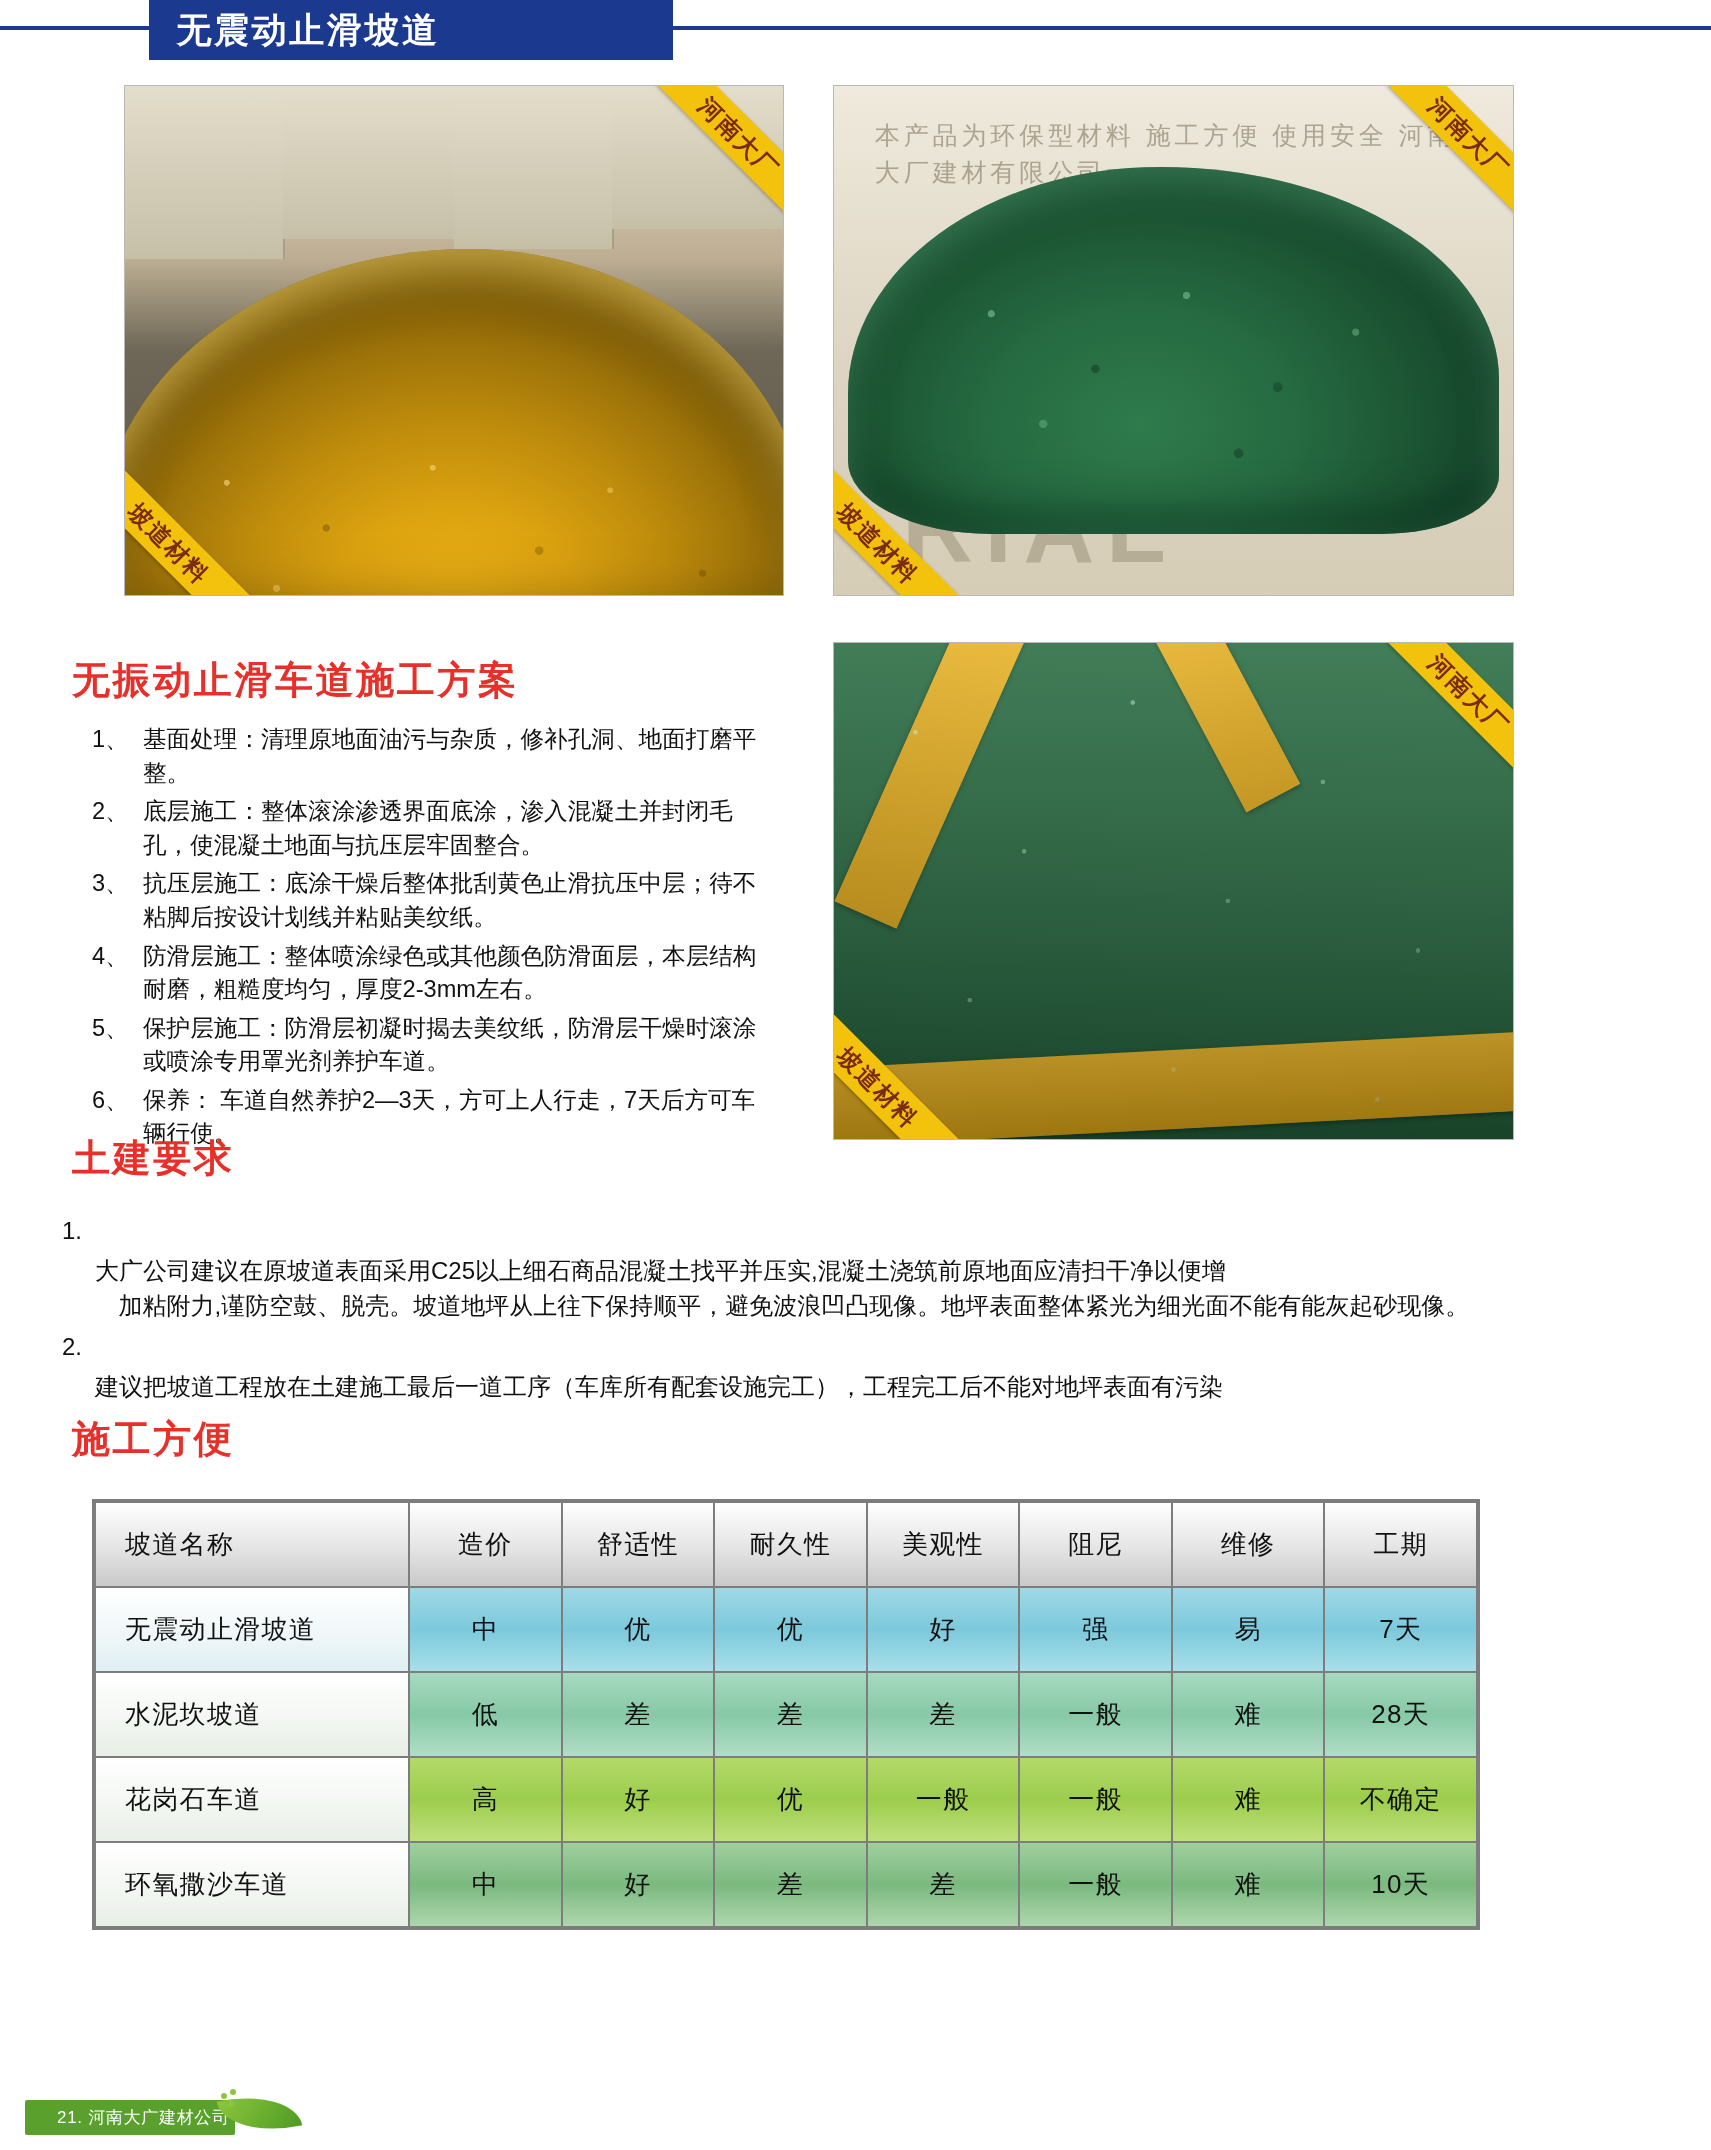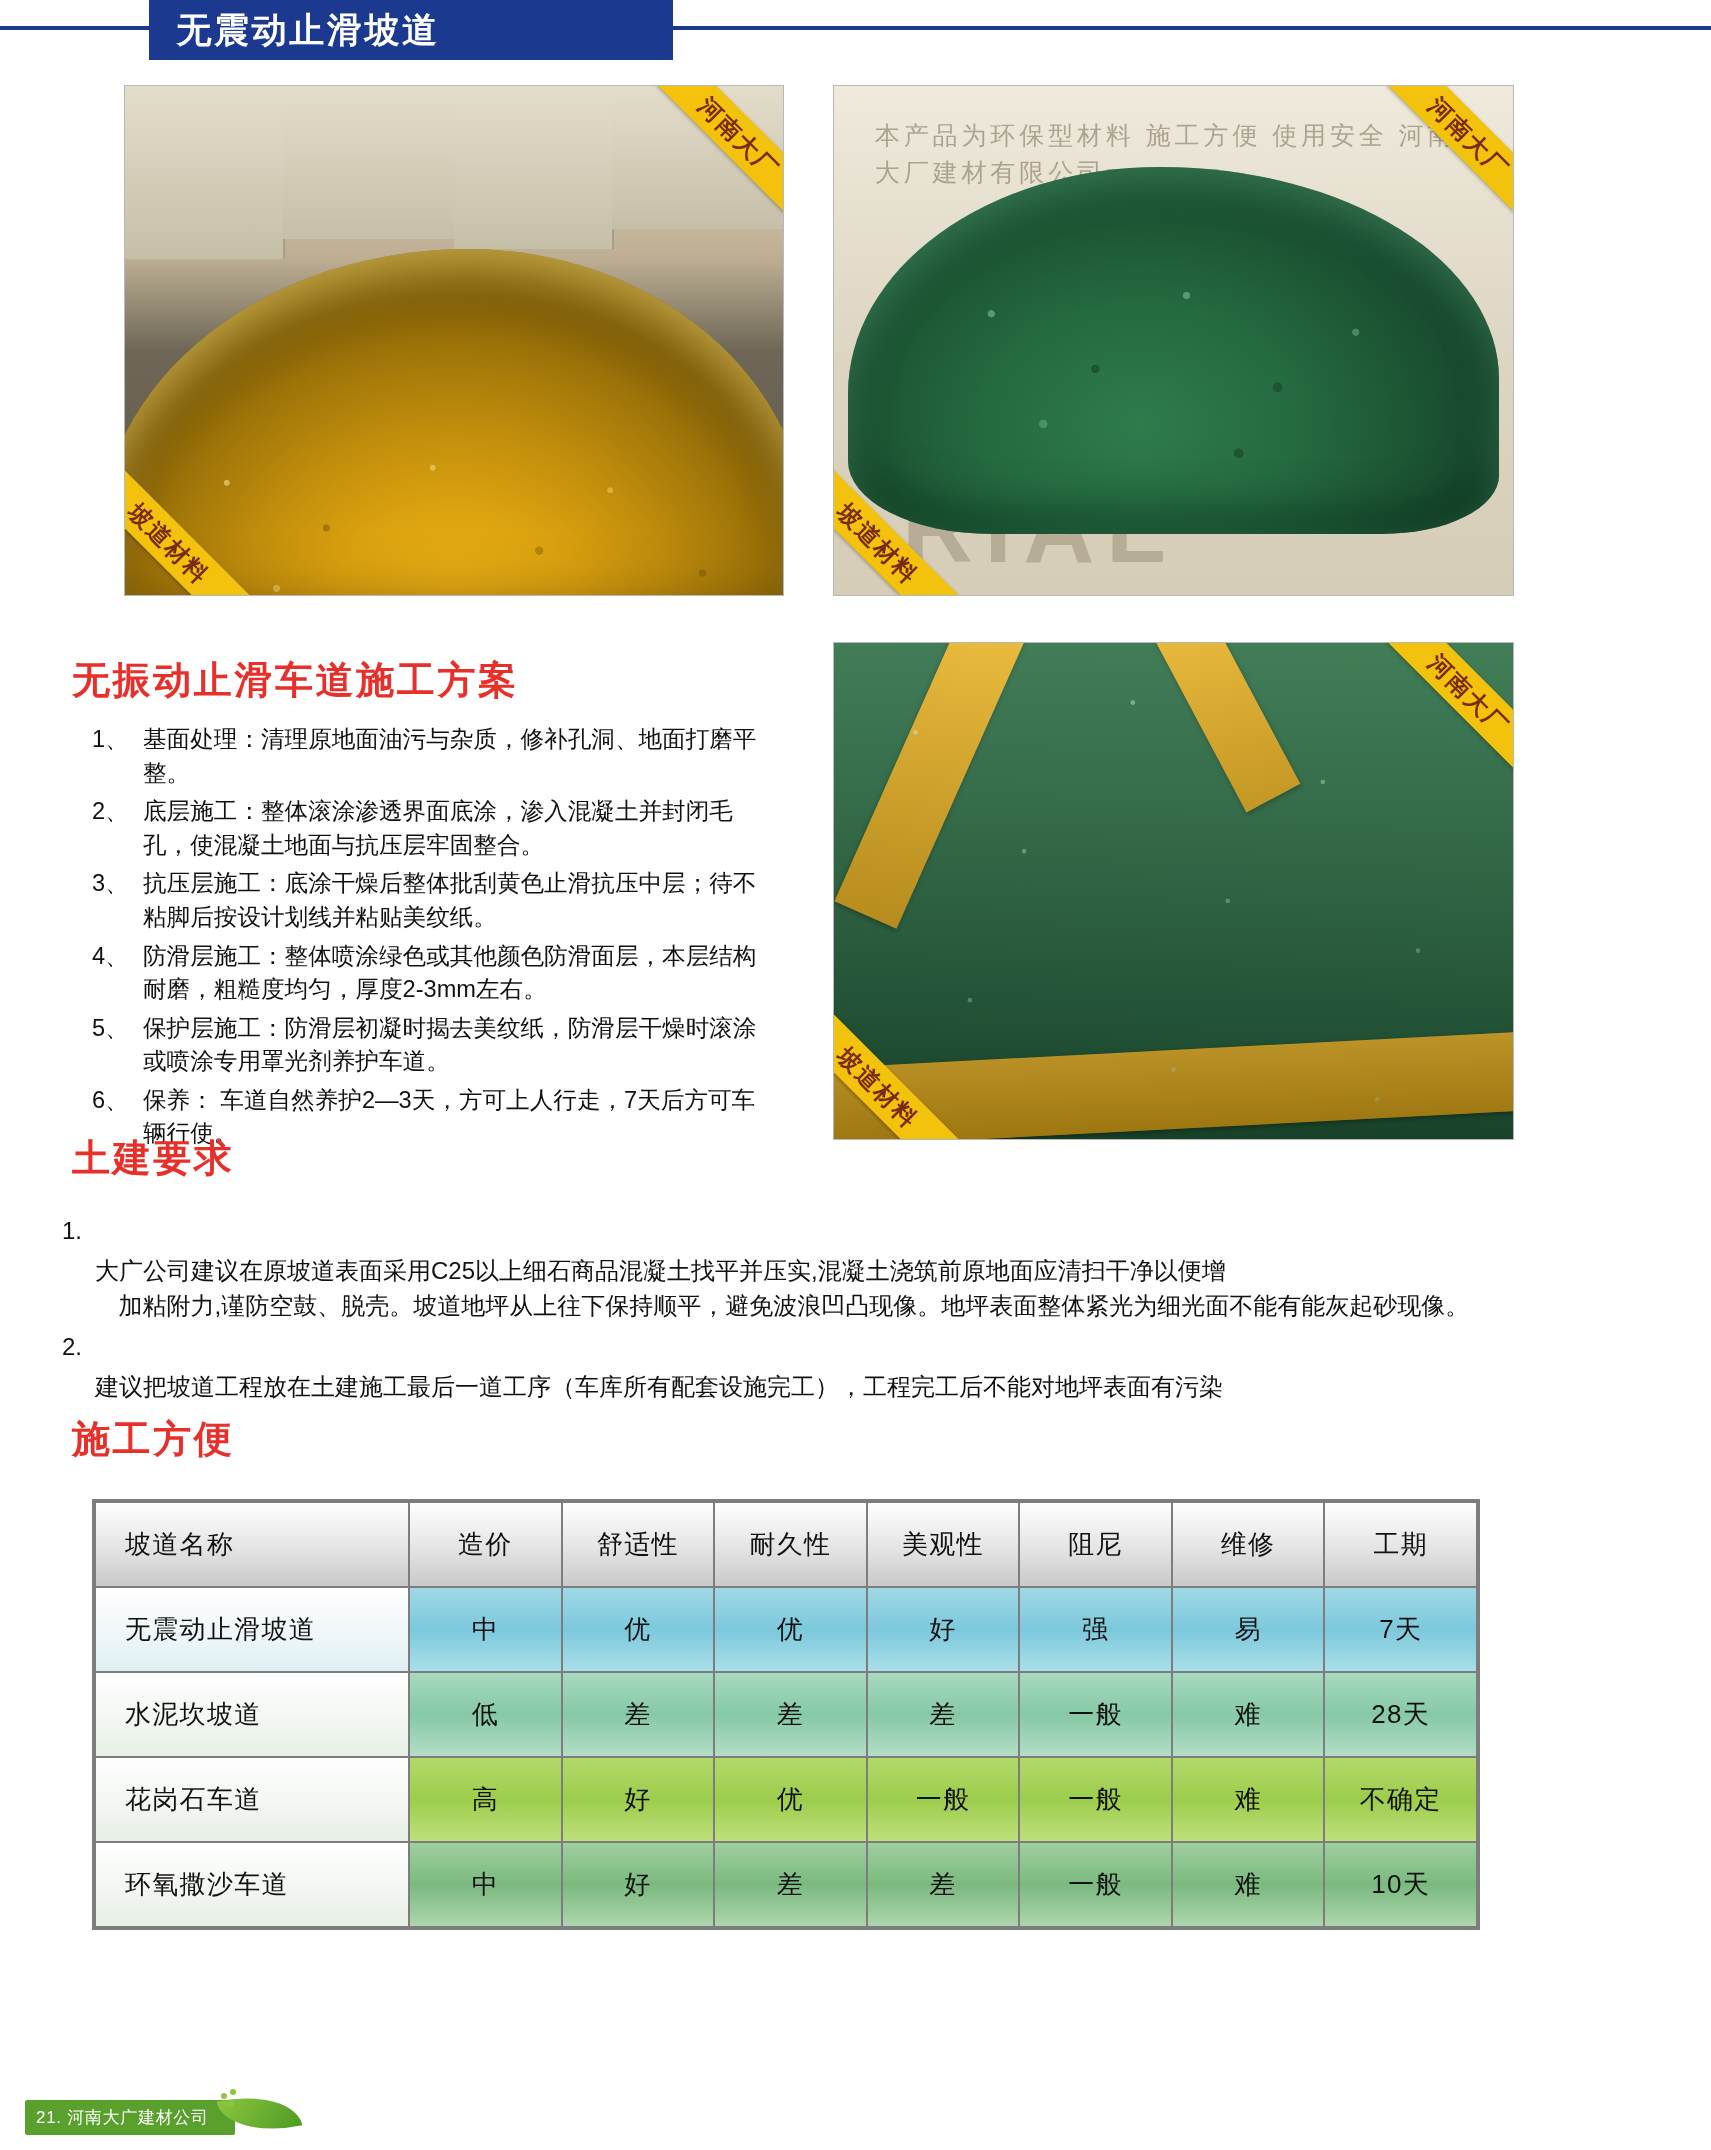--- a/index.html
+++ b/index.html
@@ -320,21 +320,21 @@
     left: 25px;
     bottom: 15.7px;
     width: 210px;
     height: 35px;
     background: #5aa02c;
     border-radius: 2px;
     color: #ffffff;
     font-size: 17px;
     display: flex;
     align-items: center;
-    padding-left: 11px;
+    padding-left: 32px;
     box-sizing: border-box;
     letter-spacing: 0.7px;
   }
   .footer-leaf {
     position: absolute;
     left: 216px;
     bottom: 7.9px;
     width: 98px;
     height: 59px;
   }

